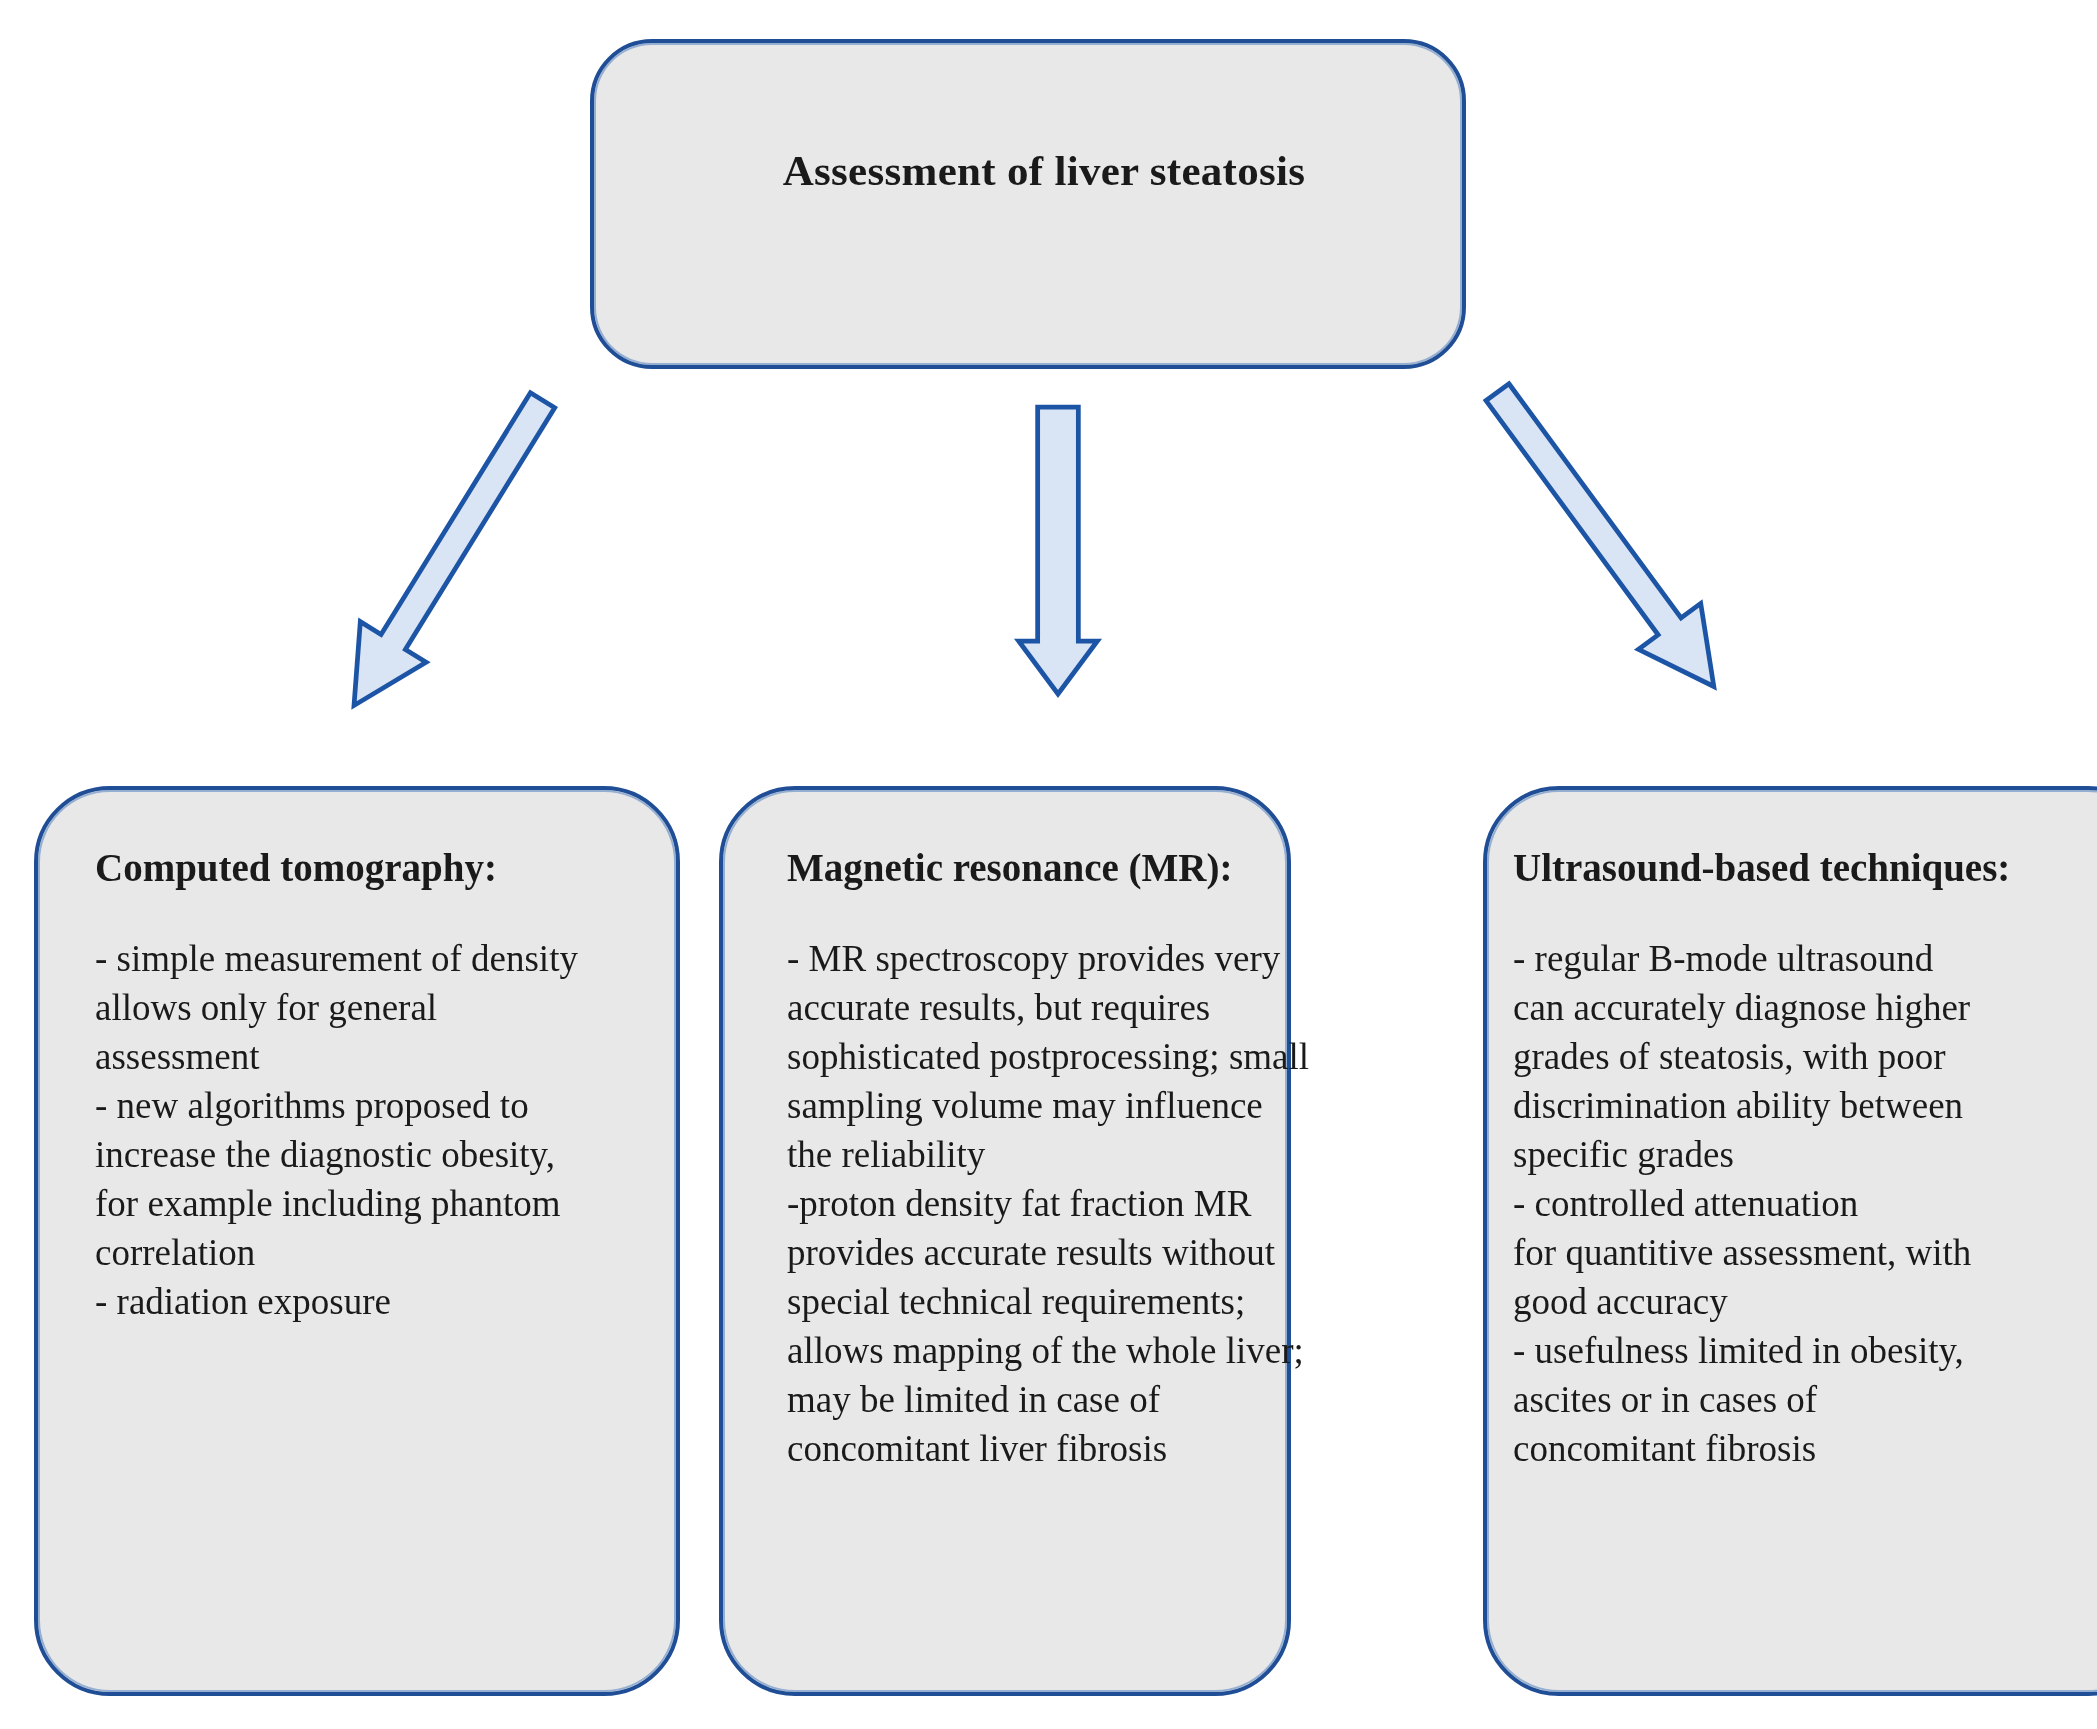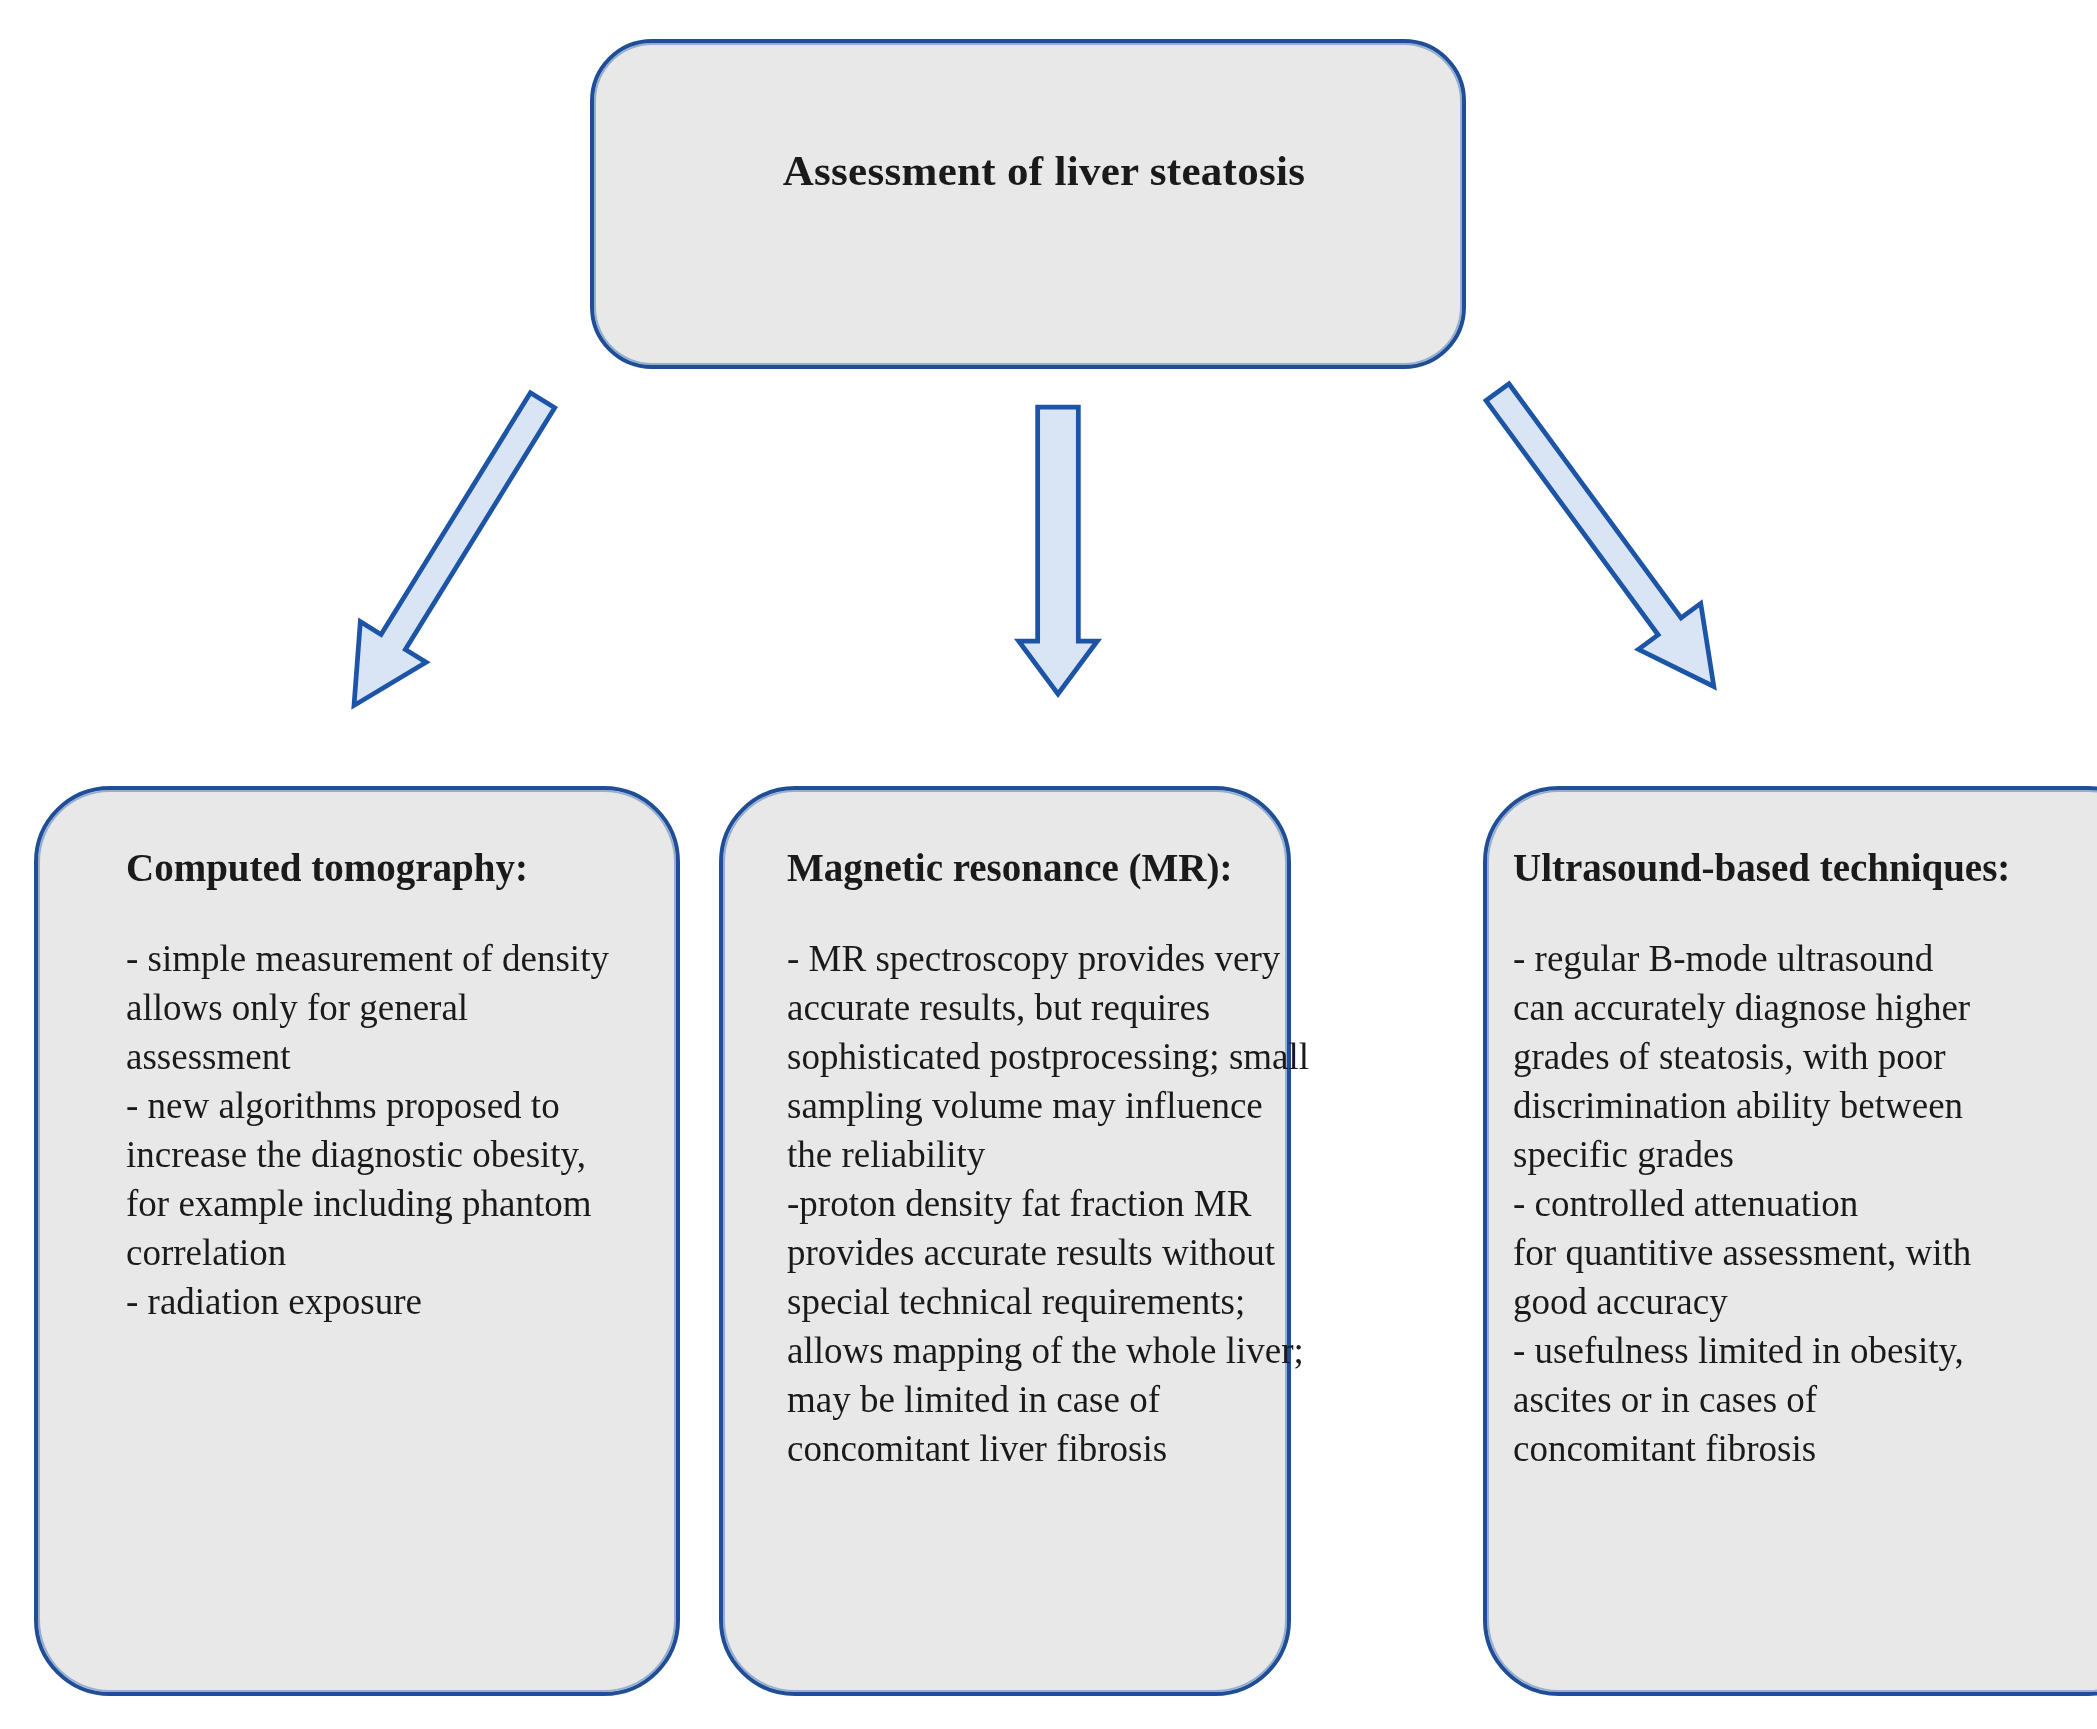--- a/index.html
+++ b/index.html
@@ -28,21 +28,21 @@
   .col-box{top:786px;height:910px;border-radius:76px;}
   .col-box .heading{
     font-size:39px;font-weight:bold;line-height:49px;
     padding-top:53px;white-space:nowrap;
   }
   .col-box .body{margin-top:42px;}
   .col-box .line{
     font-size:37px;line-height:49px;white-space:nowrap;
   }
   .box-ct{left:34px;width:646px;}
-  .box-ct .pad{padding-left:88px;}
+  .box-ct .pad{padding-left:57px;}
   .box-mr{left:719px;width:572px;}
   .box-mr .pad{padding-left:64px;}
   .box-us{left:1483px;width:681px;}
   .box-us .pad{padding-left:26px;}
 
   .arrow-svg{position:absolute;left:0;top:0;width:2097px;height:1729px;pointer-events:none;}
   .arrow-svg polygon{fill:#d9e4f4;stroke:#1d55a6;stroke-width:7;stroke-linejoin:miter;}
 </style>
 </head>
 <body>

